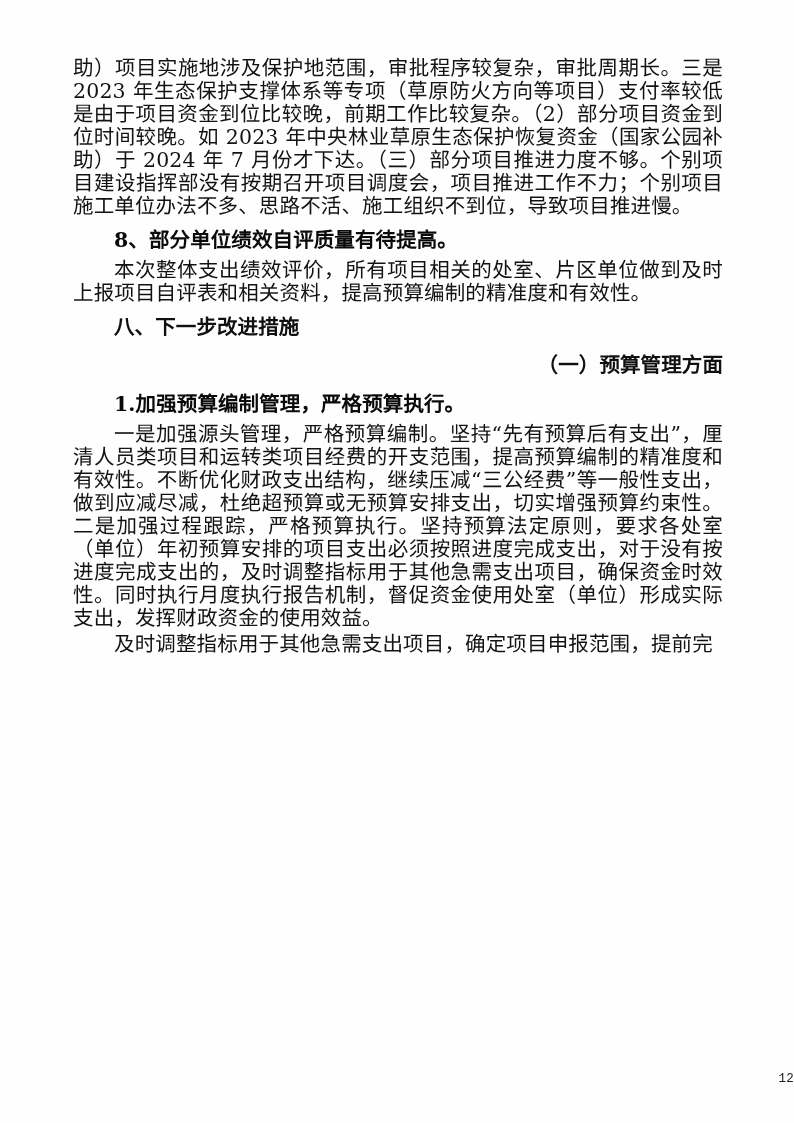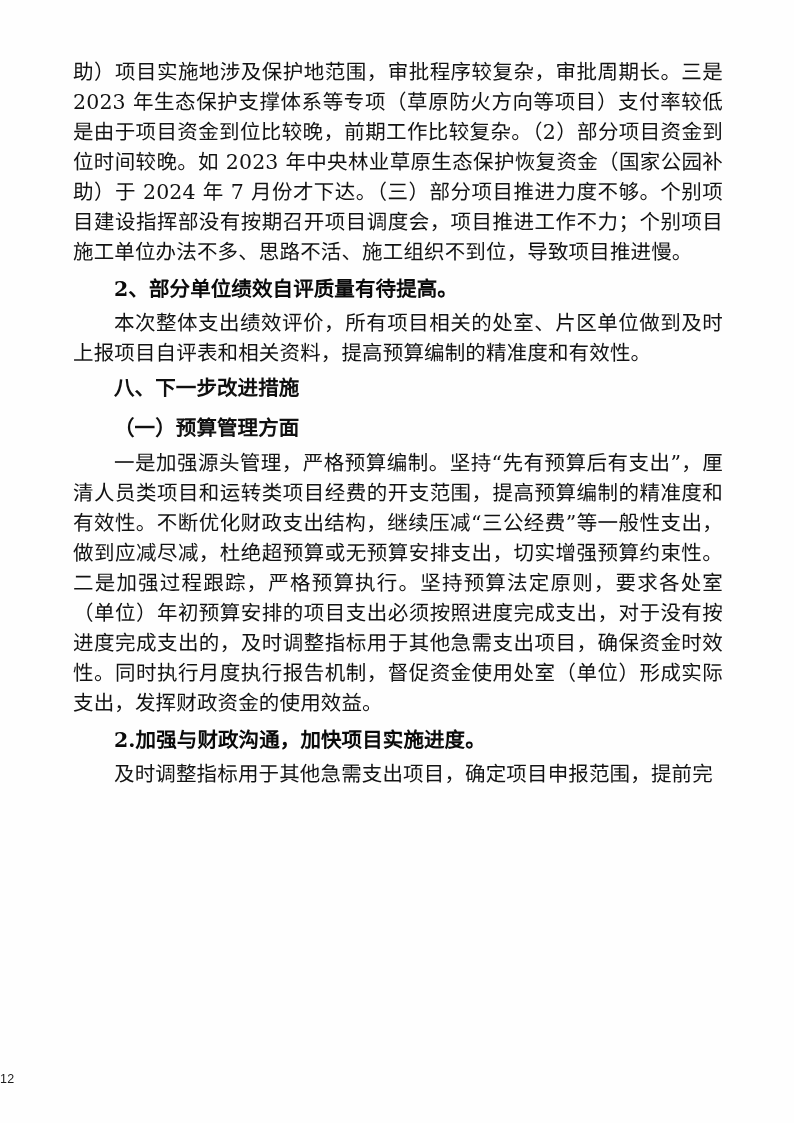--- a/index.html
+++ b/index.html
@@ -22,21 +22,21 @@
   .content {
     position: absolute;
     left: 73px;
     top: 57px;
     width: 650px;
   }
   
   .para {
     font-family: "DejaVu Serif", "Liberation Serif", serif;
     font-size: 20.5px;
-    line-height: 30px;
+    line-height: 23px;
     color: #121212;
     text-align: justify;
     text-justify: inter-character;
     text-indent: 2em;
     margin: 0;
     letter-spacing: 0.15px;
     word-break: break-all;
   }
   .para.cont {
     text-indent: 0;
@@ -47,79 +47,80 @@
     font-size: 20.5px;
     line-height: 38.2px;
     color: #0a0a0a;
     font-weight: 700;
     text-indent: 2em;
     margin: 0;
     letter-spacing: 0.1px;
   }
   
   .head-section {
-    font-family: Liberation Mono, monospace;
+    font-family: Liberation Serif, serif;
     font-size: 20.5px;
     line-height: 38.2px;
     color: #101010;
     font-weight: 600;
     text-indent: 2em;
     margin: 0;
     letter-spacing: 0.1px;
   }
   .head-sub {
     font-family: "DejaVu Serif", "Liberation Serif", serif;
     font-size: 20.5px;
     line-height: 38.2px;
     color: #101010;
     font-weight: 600;
     text-indent: 2em;
     margin: 0;
     letter-spacing: 0.1px;
+    text-align: right;
   }
   .spacer-xs { height: 3px; }
   .page-number {
     position: absolute;
     left: 0;
     right: 0;
     top: 1072px;
-    text-align: left;
-    font-family: Liberation Sans, sans-serif;
+    text-align: right;
+    font-family: Liberation Mono, monospace;
     font-size: 12.5px;
     color: #1a1a1a;
     letter-spacing: 0.3px;
   }
 </style>
 </head>
 <body>
 
 <div class="page">
 
   <div class="content">
 
     <p class="para cont">助）项目实施地涉及保护地范围，审批程序较复杂，审批周期长。三是 2023 年生态保护支撑体系等专项（草原防火方向等项目）支付率较低是由于项目资金到位比较晚，前期工作比较复杂。（2）部分项目资金到位时间较晚。如 2023 年中央林业草原生态保护恢复资金（国家公园补助）于 2024 年 7 月份才下达。（三）部分项目推进力度不够。个别项目建设指挥部没有按期召开项目调度会，项目推进工作不力；个别项目施工单位办法不多、思路不活、施工组织不到位，导致项目推进慢。</p>
 
     <div class="spacer-xs"></div>
 
-    <p class="head-bold">2、部分单位绩效自评质量有待提高。</p>
+    <p class="head-bold">8、部分单位绩效自评质量有待提高。</p>
 
     <p class="para">本次整体支出绩效评价，所有项目相关的处室、片区单位做到及时上报项目自评表和相关资料，提高预算编制的精准度和有效性。</p>
 
     <div class="spacer-xs"></div>
 
     <p class="head-section">八、下一步改进措施</p>
 
     <p class="head-sub">（一）预算管理方面</p>
 
+    <p class="head-bold">1.加强预算编制管理，严格预算执行。</p>
 
     <p class="para">一是加强源头管理，严格预算编制。坚持“先有预算后有支出”，厘清人员类项目和运转类项目经费的开支范围，提高预算编制的精准度和有效性。不断优化财政支出结构，继续压减“三公经费”等一般性支出，做到应减尽减，杜绝超预算或无预算安排支出，切实增强预算约束性。二是加强过程跟踪，严格预算执行。坚持预算法定原则，要求各处室（单位）年初预算安排的项目支出必须按照进度完成支出，对于没有按进度完成支出的，及时调整指标用于其他急需支出项目，确保资金时效性。同时执行月度执行报告机制，督促资金使用处室（单位）形成实际支出，发挥财政资金的使用效益。</p>
 
     <div class="spacer-xs"></div>
 
-    <p class="head-bold">2.加强与财政沟通，加快项目实施进度。</p>
 
     <p class="para">及时调整指标用于其他急需支出项目，确定项目申报范围，提前完</p>
 
   </div>
 
   <div class="page-number">12</div>
 
 </div>
 
 </body></html>

